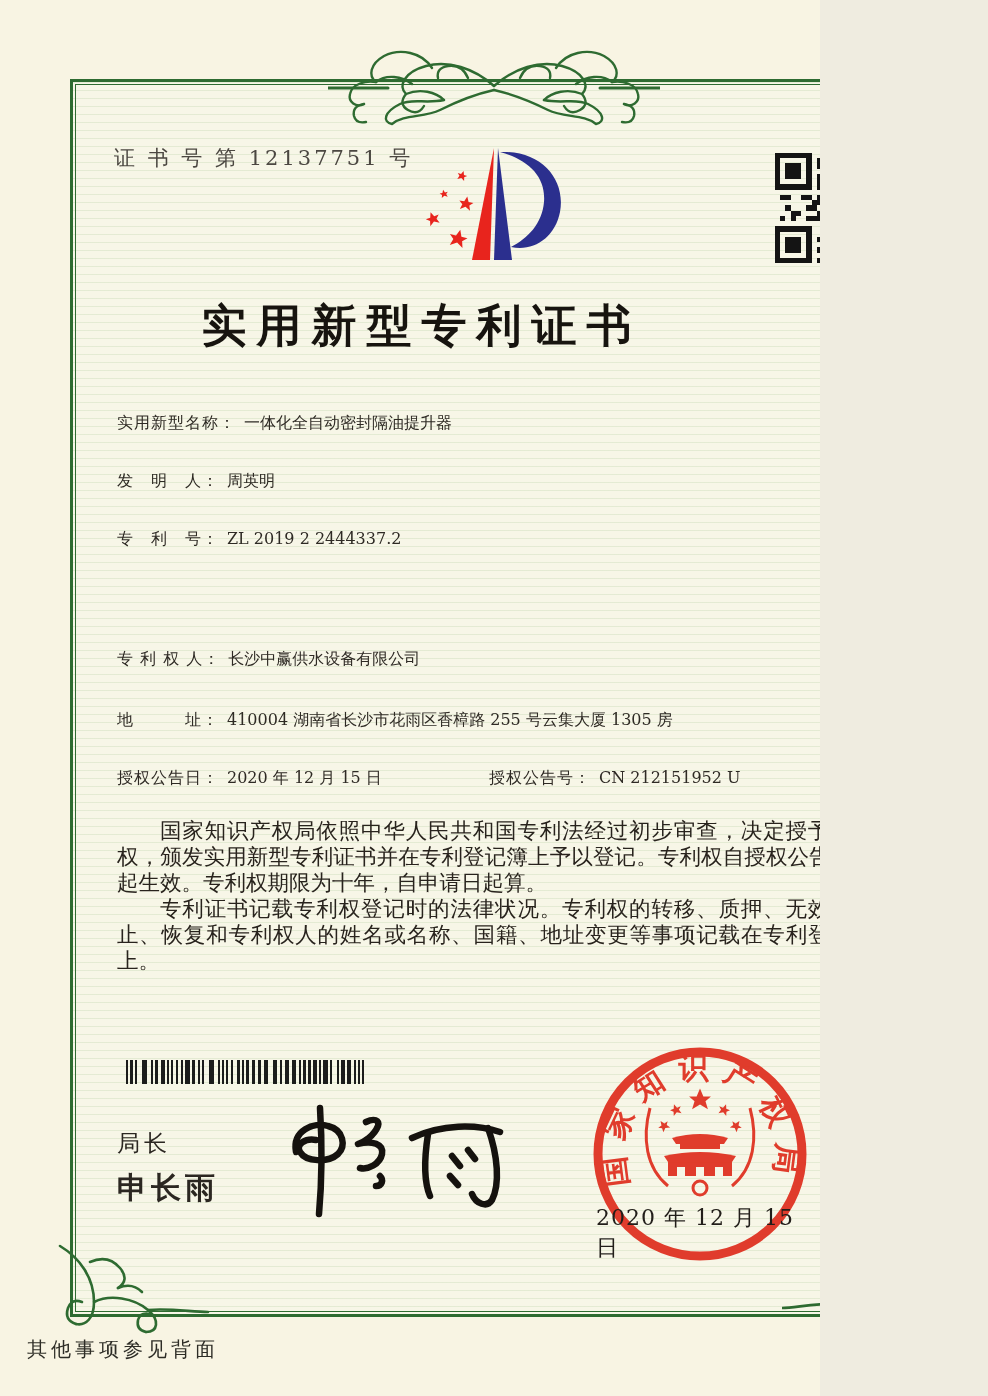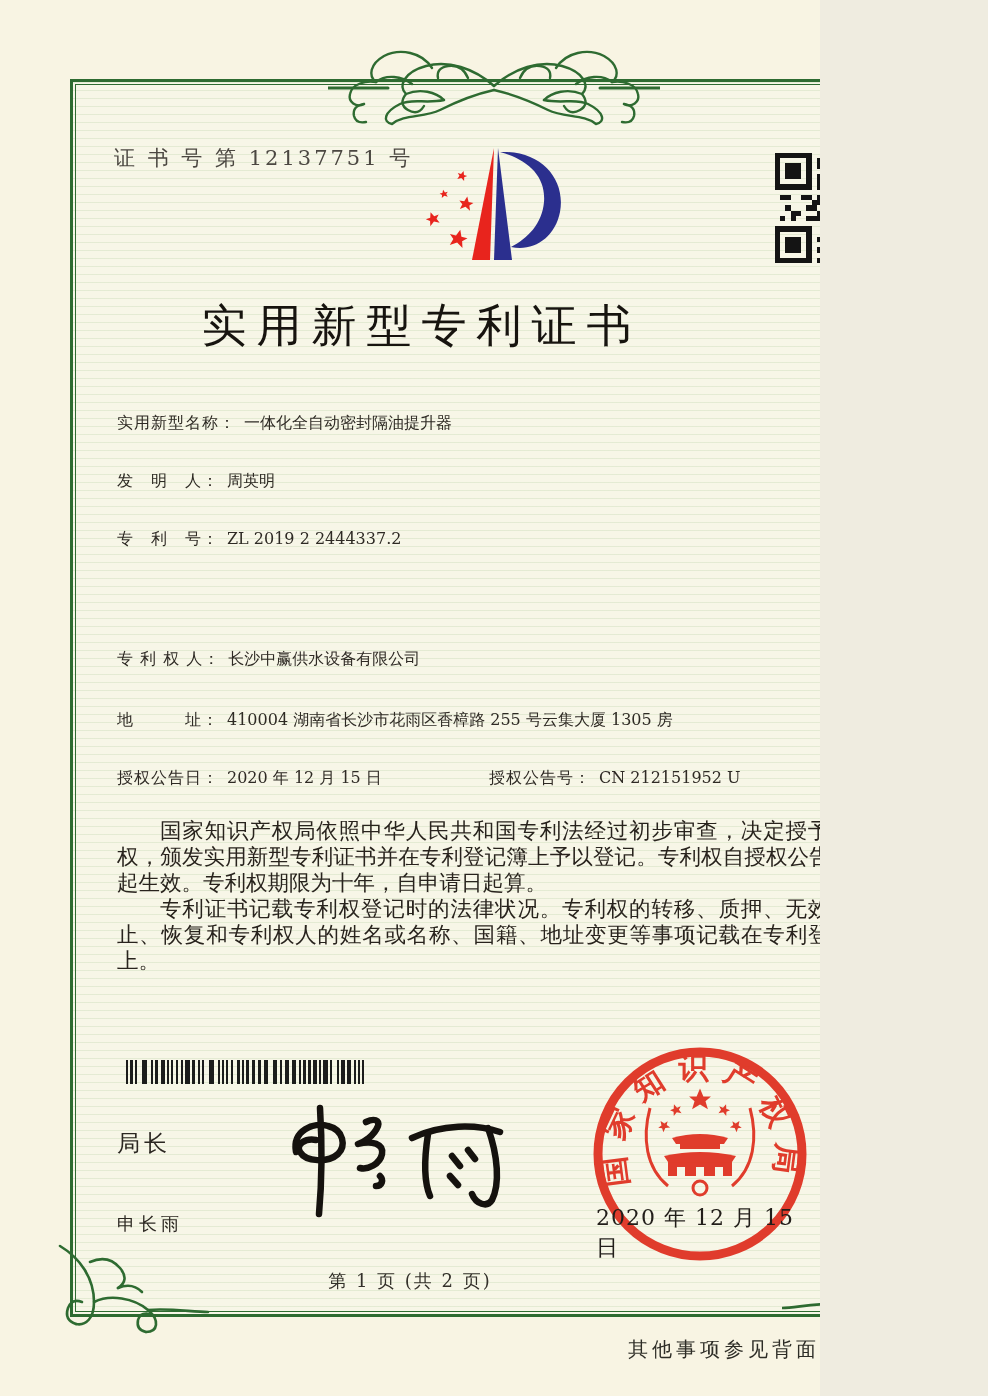--- a/index.html
+++ b/index.html
@@ -6,37 +6,37 @@
   body{width:988px;height:1396px;background:#efece0;font-family:"DejaVu Serif","Liberation Serif",serif;}
   .page{position:relative;width:820px;height:1396px;background:#f8f4e3;overflow:hidden;}
   .frame{position:absolute;left:70px;top:79px;width:846px;height:1232px;
     border:3px solid #2e6b31;
     background:
       repeating-linear-gradient(to bottom, rgba(160,195,140,.22) 0 1px, rgba(0,0,0,0) 1px 8px),
       #f7f6e7;}
   .frame::after{content:"";position:absolute;inset:2px;border:1px solid #2e6b31;pointer-events:none;}
   .abs{position:absolute;}
   .cert-no{left:114px;top:144px;font-size:21px;color:#4b4741;letter-spacing:3px;}
-  .title{left:0;right:0;top:296px;text-align:center;font-size:45px;font-weight:400;
+  .title{left:0;right:0;top:296px;text-align:center;font-size:45px;font-weight:700;
     color:#17140f;letter-spacing:10px;margin-left:23px;}
   .row{left:117px;width:762px;font-size:16px;color:#2e2a24;white-space:nowrap;}
   .row .lbl{letter-spacing:1px;}
   .row .val{margin-left:8px;}
   .grant-no{position:absolute;left:372px;top:0;}
   .paras{left:117px;top:818px;width:757px;font-size:21.5px;line-height:26px;
     text-align:justify;color:#282календ31d;color:#28231d;}
   .paras p{margin:0;text-indent:2em;}
   .barcode-box{left:124px;top:1060px;}
   .sig-title{left:117px;top:1128px;font-size:23px;color:#2b2721;letter-spacing:4px;}
-  .sig-name{left:117px;top:1212px;font-size:18px;color:#2b2721;letter-spacing:4px;}
+  .sig-name{left:117px;top:1168px;font-size:30px;color:#2b2721;letter-spacing:4px;font-weight:bold;}
   .signature{left:262px;top:1100px;}
   .seal{left:584px;top:1038px;z-index:2;}
   .seal-date{left:596px;top:1203px;font-size:22px;color:#221e1a;letter-spacing:1px;z-index:3;}
   .page-num{left:0;right:0;top:1269px;text-align:center;font-size:18px;color:#33302a;letter-spacing:2px;}
-  .back-note{left:0;right:0;top:1336px;text-align:right;font-size:20px;color:#2d2c26;letter-spacing:4px;}
+  .back-note{left:0;right:0;top:1336px;text-align:left;font-size:20px;color:#2d2c26;letter-spacing:4px;padding-left:27px;}
   .ornament{pointer-events:none;}
 </style>
 </head>
 <body>
 
 <div class="page">
 
   <div class="frame"></div>
 
   <svg class="abs ornament" style="left:328px;top:38px;" width="332" height="92" viewBox="0 0 332 92">
@@ -431,16 +431,15 @@
       <g fill="none" stroke="#df2f1e" stroke-width="3">
         <circle cx="116" cy="150" r="7"></circle>
         <path d="M66 70 C58 100 62 130 84 148"></path>
         <path d="M166 70 C174 100 170 130 148 148"></path>
       </g>
     </g>
   </svg>
 
   <div class="abs seal-date">2020 年 12 月 15 日</div>
 
-  <div class="abs page-num">第 1 页 (共 2 页)</div>
   <div class="abs back-note">其他事项参见背面</div>
 
 </div>
 
 </body></html>

